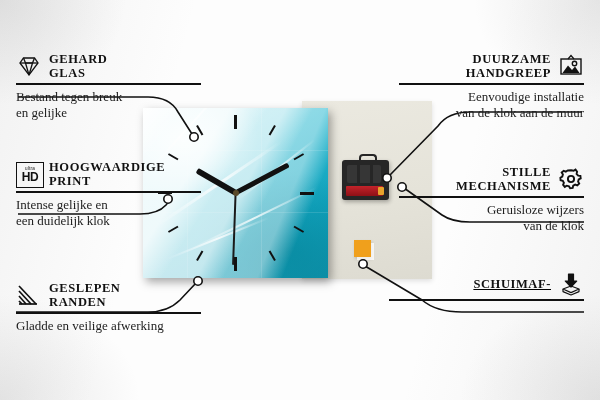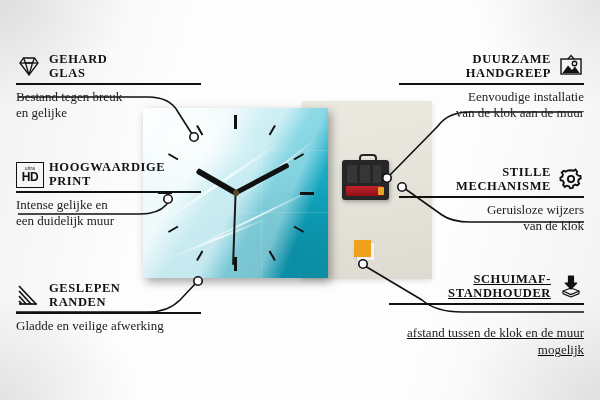--- a/index.html
+++ b/index.html
@@ -216,21 +216,21 @@
         </span>
       </span>
       <span class="title">
         <span>HOOGWAARDIGE</span><br>
         <span>PRINT</span>
       </span>
     </div>
     <div class="rule"></div>
     <div class="desc">
       <span>Intense gelijke en</span><br>
-      <span>een duidelijk muur</span>
+      <span>een duidelijk klok</span>
     </div>
   </div>
 
   <div class="feat right" style="left:399px;top:52px;">
     <div class="row">
       <span class="title">
         <span>DUURZAME</span><br>
         <span>HANDGREEP</span>
       </span>
       <span class="ic">
@@ -294,32 +294,30 @@
     <div class="desc">
       <span>Geruisloze wijzers</span><br>
       <span>van de klok</span>
     </div>
   </div>
 
   <div class="feat right" style="left:389px;top:272px;width:195px;text-decoration:underline;">
     <div class="row">
       <span class="title">
         <span>SCHUIMAF-</span><br>
-        <span>STANDHOUDER</span>
       </span>
       <span class="ic">
         <svg viewBox="0 0 26 24">
             <g fill="currentColor" stroke="currentColor" stroke-width="1.2" stroke-linejoin="round">
           <path d="M10.5 2 h5 v7 h3.2 L13 15 L7.3 9 h3.2 Z"></path>
           <path d="M5 17 L13 14 L21 17 L13 20.6 Z" fill="none"></path>
           <path d="M5 17 v2.6 L13 23 L21 19.6 V17" fill="none"></path>
         </g>
           </svg>
       </span>
     </div>
     <div class="rule"></div>
     <div class="desc">
       <br>
-      <span>afstand tussen de klok en de muur mogelijk</span>
     </div>
   </div>
 
 </div>
 
 </body></html>

